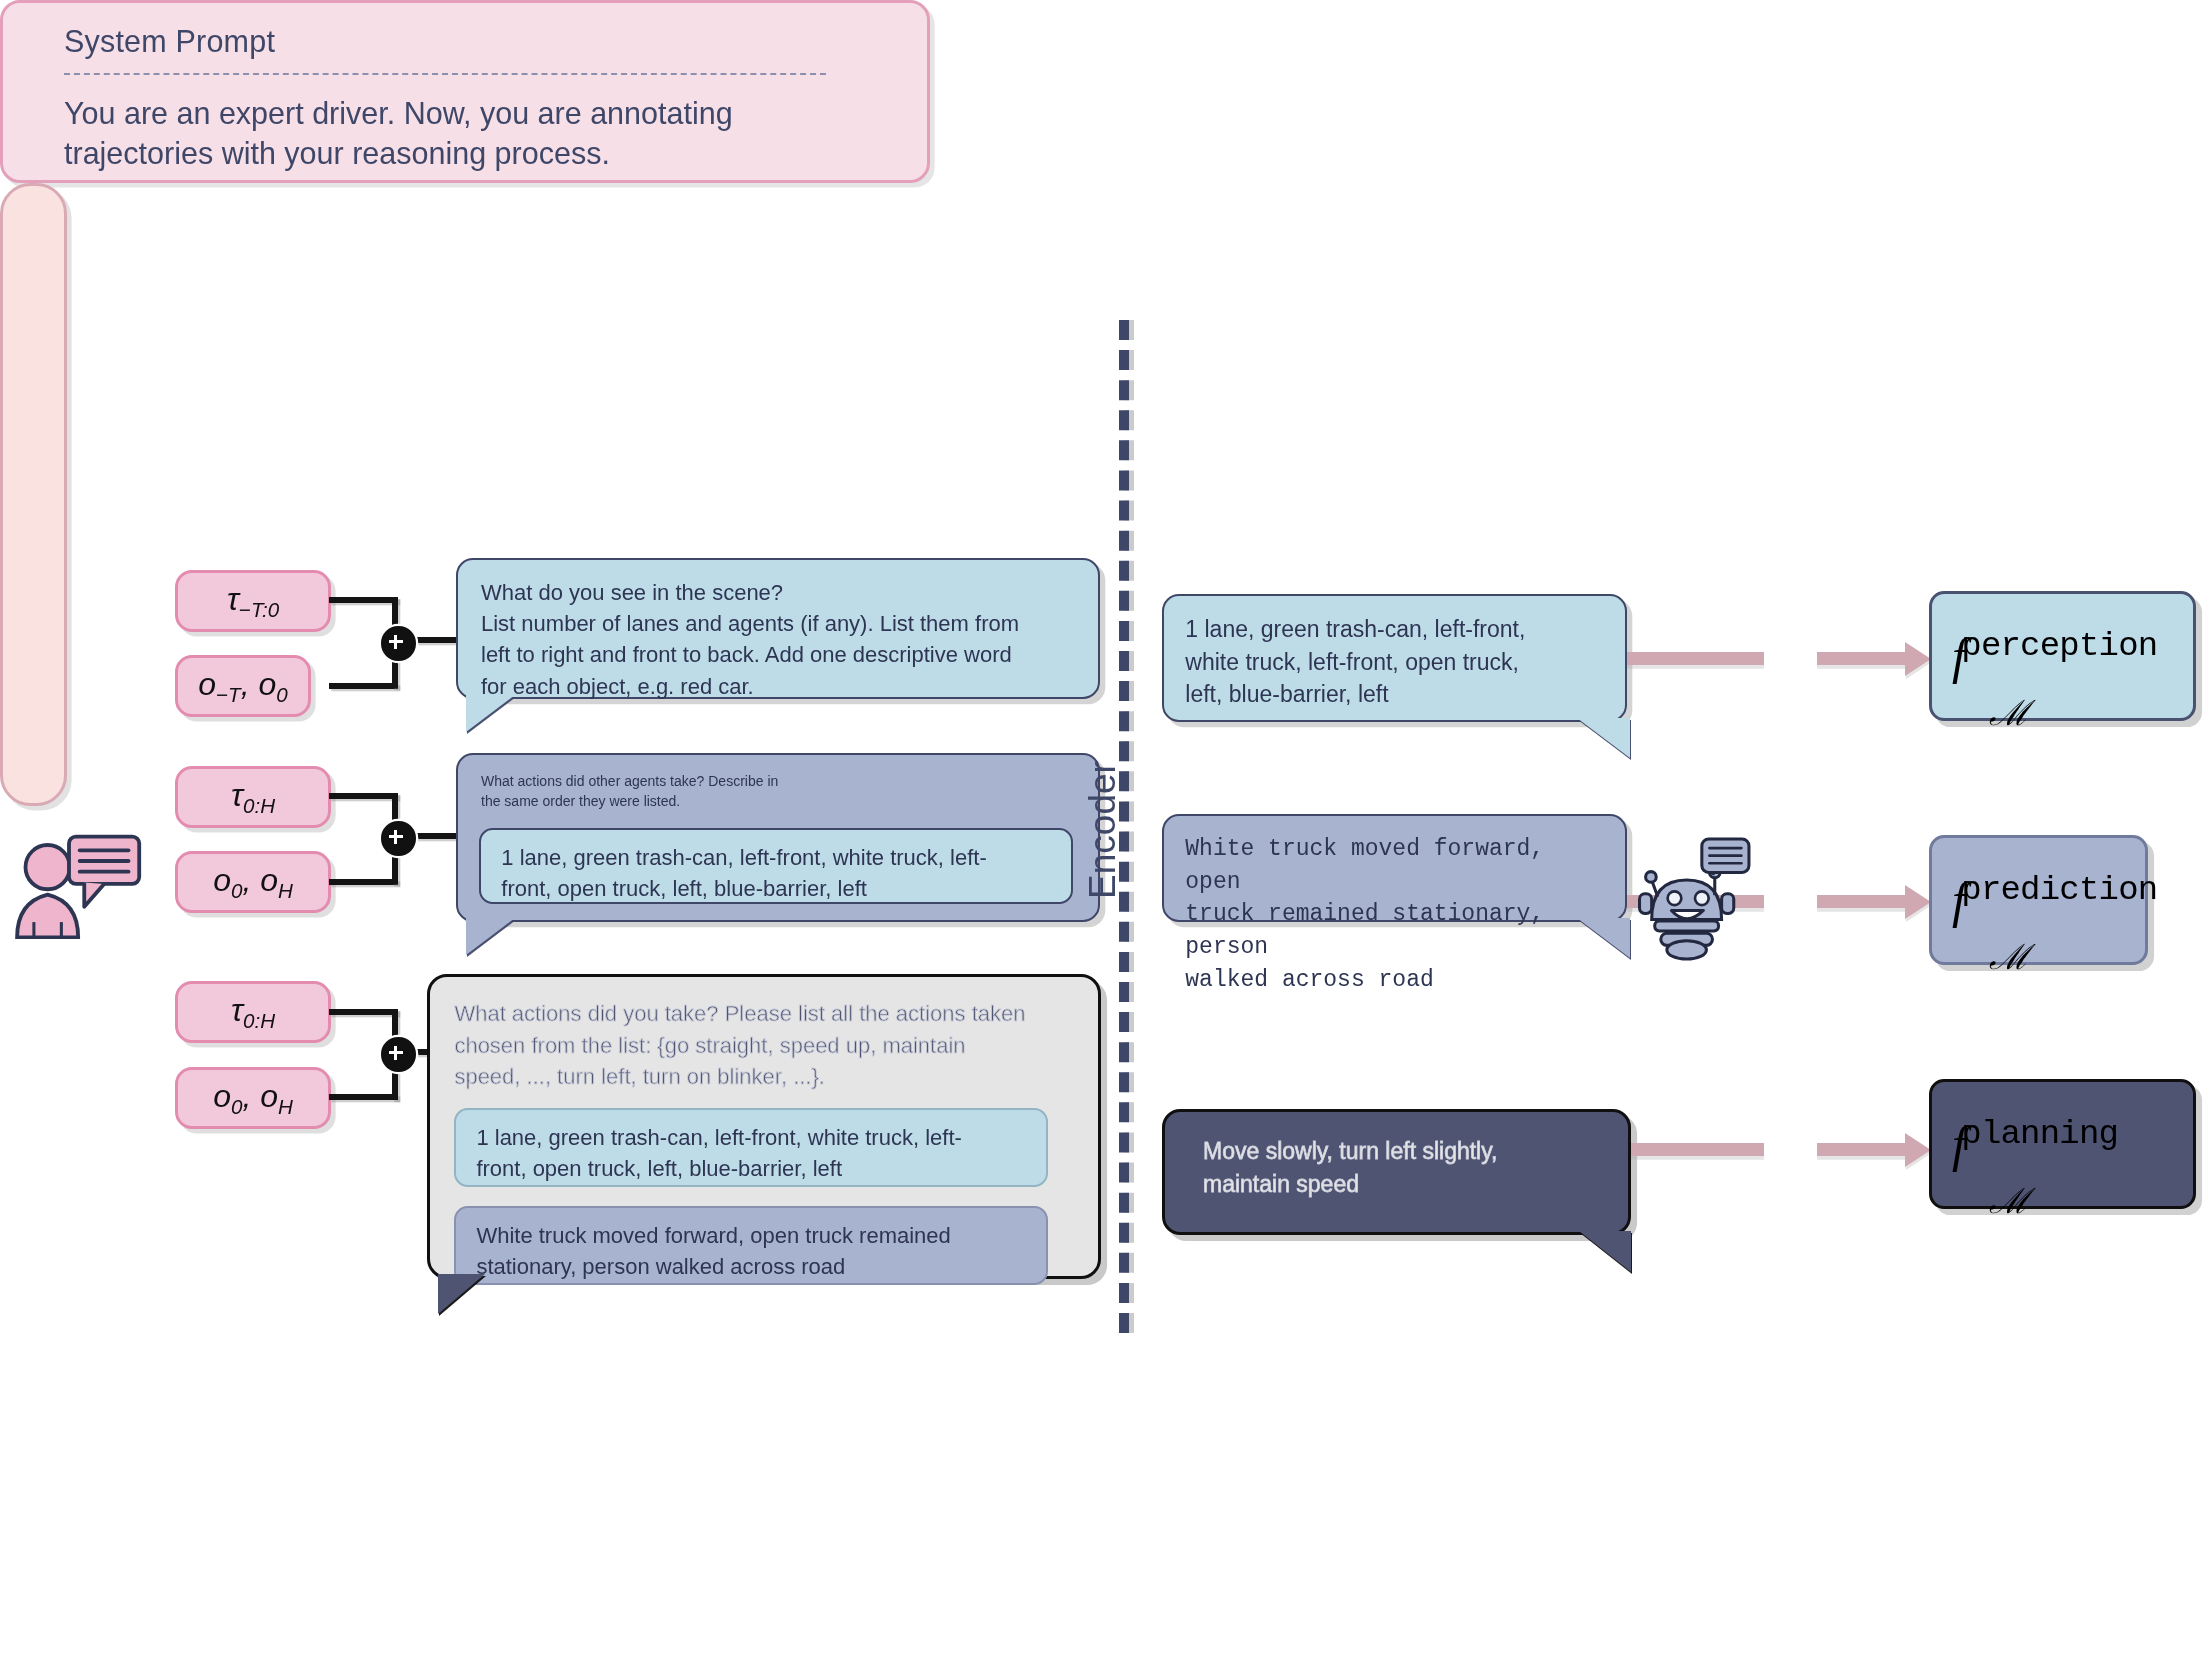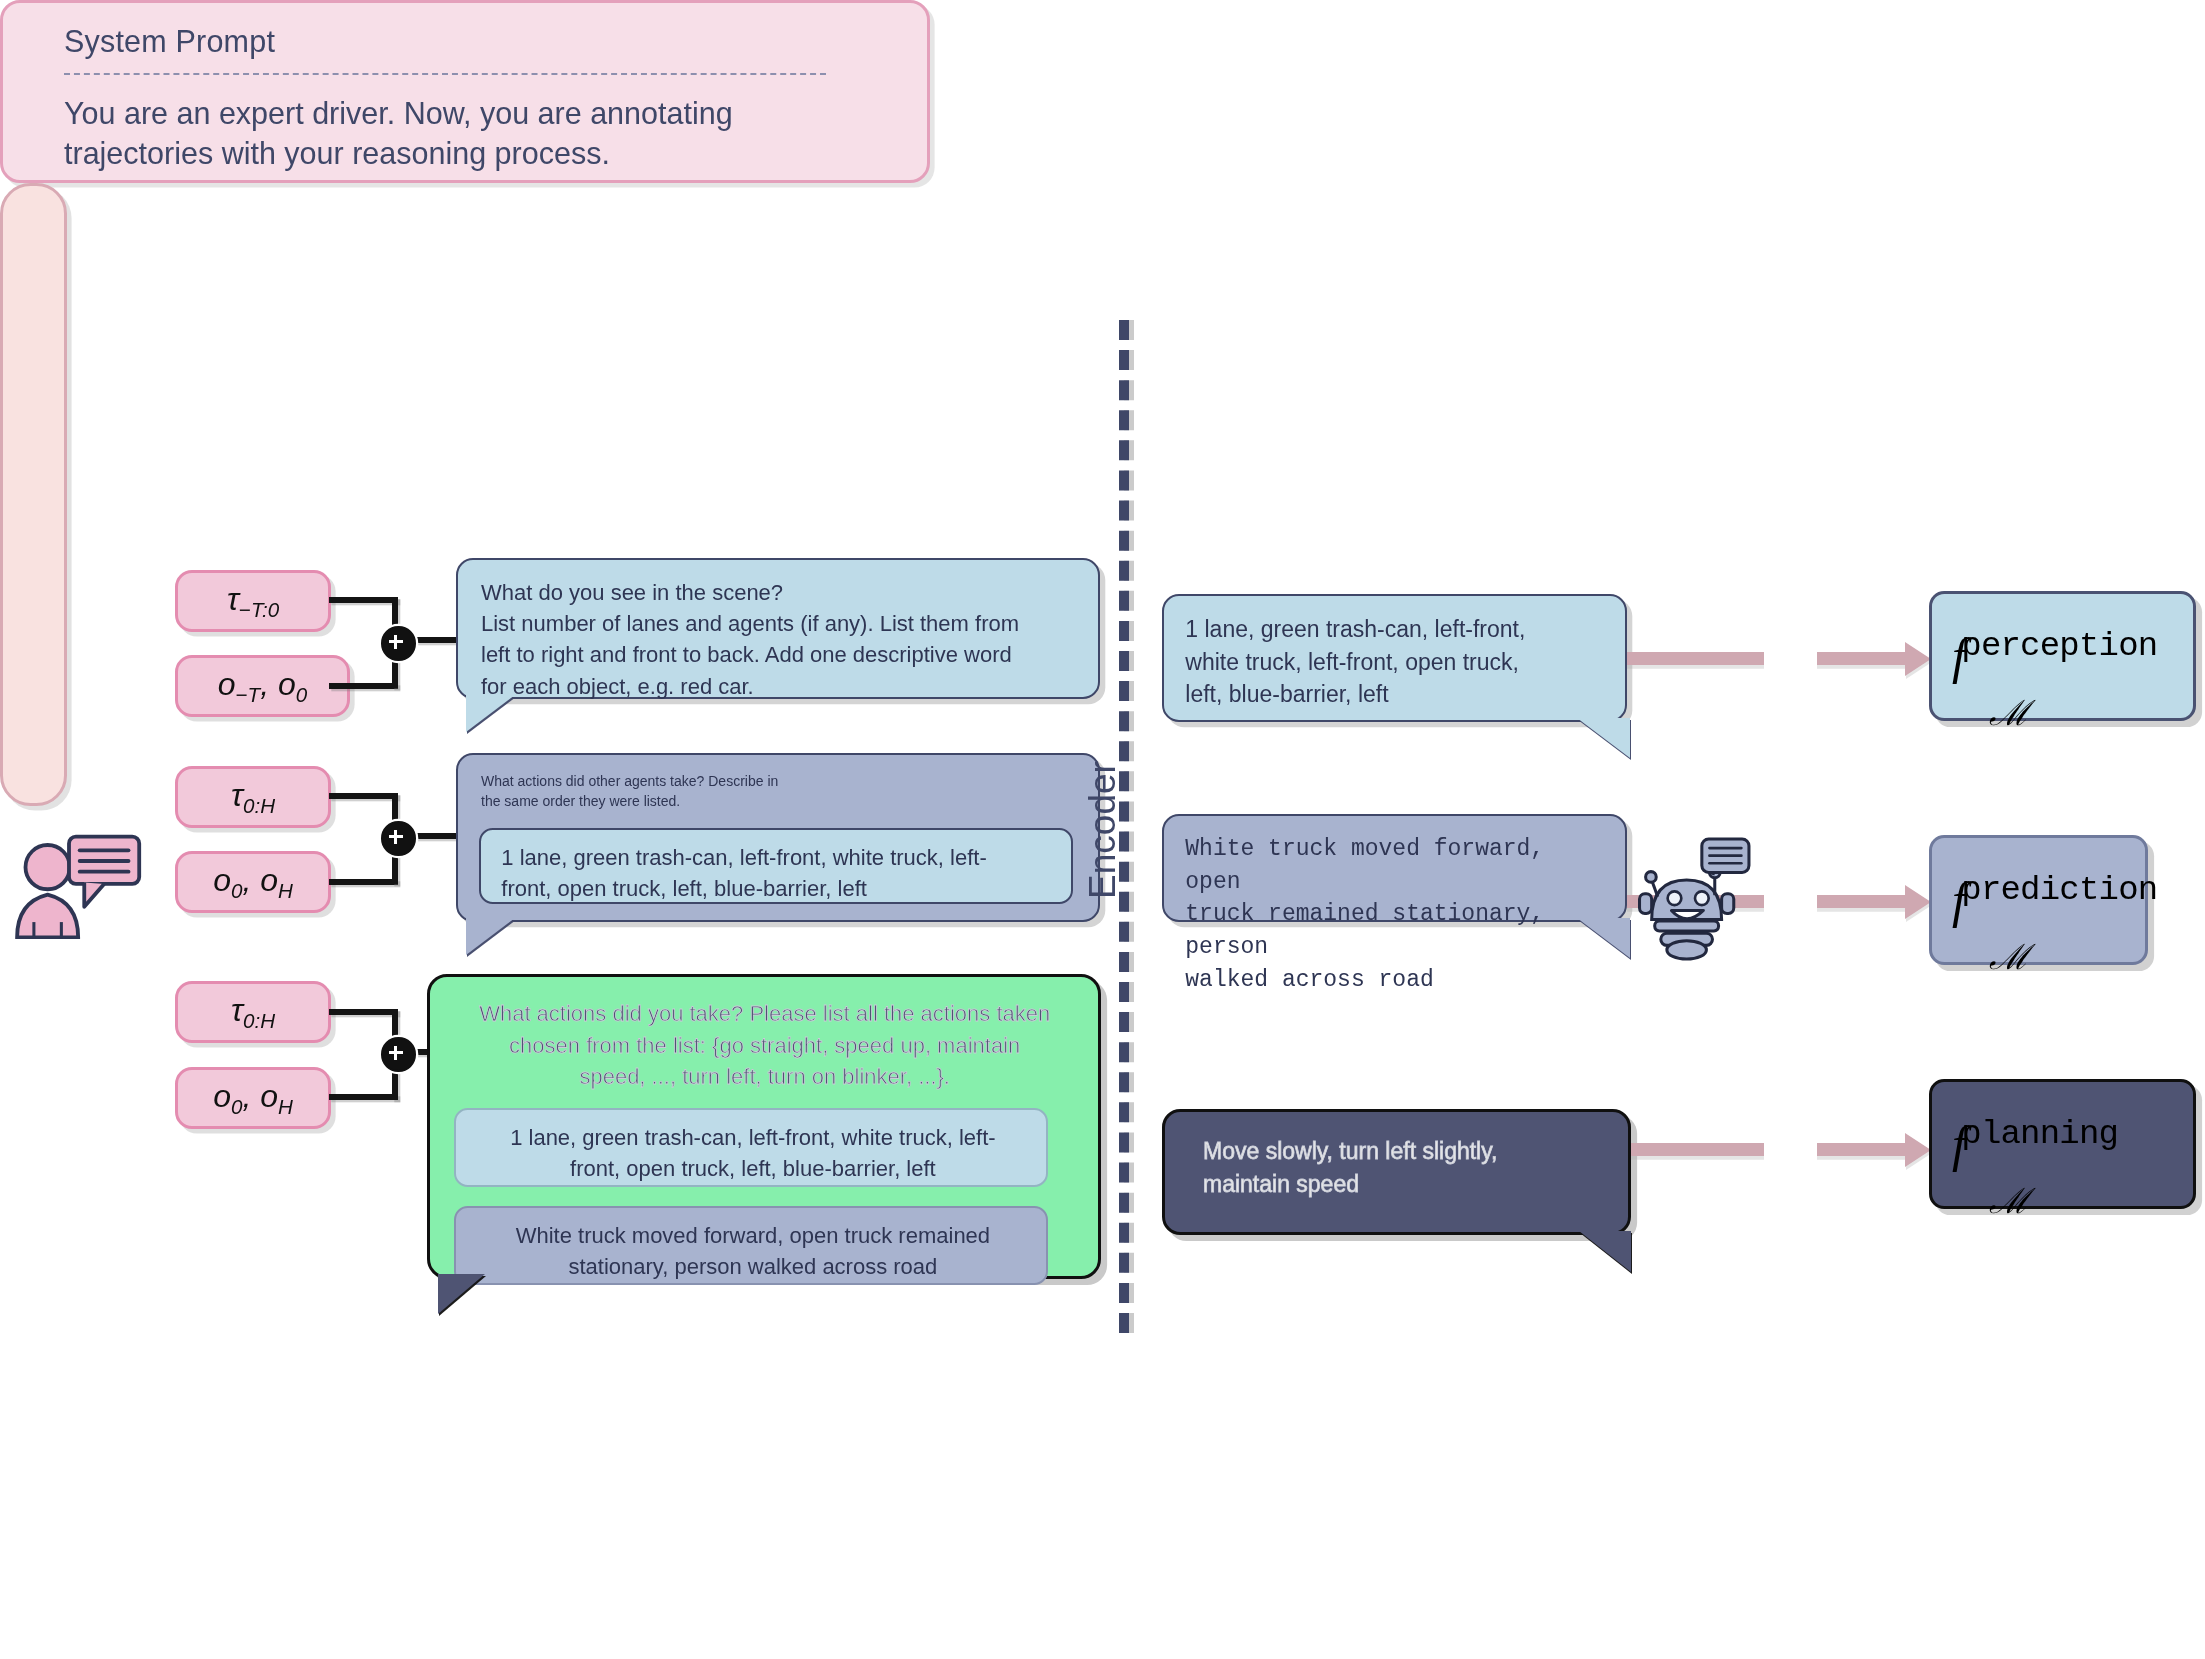--- a/index.html
+++ b/index.html
@@ -94,23 +94,22 @@
   #q2 .txt{font-size:14px;color:#2e3553;padding:17px 21.3px 0 23px;}
   #q2 .tail{
     left:7.6px;bottom:-35px;
     border-right:49px solid transparent;
     border-top:37px solid #a8b3cf;
     filter:drop-shadow(1.5px 2.3px 0 rgba(63,71,104,.95));
   }
 
   #q3{
     left:427px;top:974px;width:674px;height:305px;
-    background:#86efac;border:3px solid #101010;border-radius:20px;
+    background:#e5e5e5;border:3px solid #101010;border-radius:20px;
     box-shadow:6.1px 6.1px 0 rgba(100,100,100,.35);
-    text-align:center;
   }
   #q3 .txt{
     font-size:22px;padding:21.3px 23px 0 24.4px;
     color:#4f5473;
     -webkit-text-stroke:0.8px #c9ccd8;
   }
   #q3 .tail{
     left:7.6px;bottom:-38px;
     border-right:47px solid transparent;
     border-top:40px solid #4f5473;
@@ -261,21 +260,21 @@
     <g stroke="#2e3553" stroke-width="4">
       <line x1="30" y1="148" x2="30" y2="168"></line>
       <line x1="66" y1="148" x2="66" y2="168"></line>
     </g>
   </svg>
 </div>
 
 <div class="chip" style="left:175px;top:570px;width:156px;height:62px;">
   <span class="math"><span class="tau">τ</span><span class="sub">−<i>T</i>:0</span></span>
 </div>
-<div class="chip" style="left:175px;top:655px;width:175px;height:62px;">
+<div class="chip" style="left:175px;top:655px;width:136px;height:62px;">
   <span class="math"><i>o</i><span class="sub">−<i>T</i></span>, <i>o</i><span class="sub">0</span></span>
 </div>
 <div class="wire" style="left:329px;top:597px;width:69px;height:6.1px;"></div>
 <div class="wire" style="left:329px;top:683px;width:69px;height:6.1px;"></div>
 <div class="wire" style="left:392px;top:597px;width:6.1px;height:91px;"></div>
 <div class="wire" style="left:396px;top:637px;width:62px;height:6.1px;"></div>
 <div class="merge" style="left:381px;top:626px;"></div>
 
 <div class="bubble" id="q1">
   <div class="txt">What do you see in the scene?

